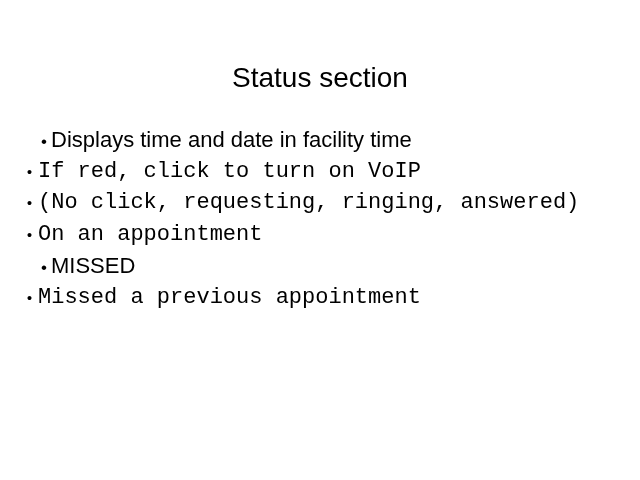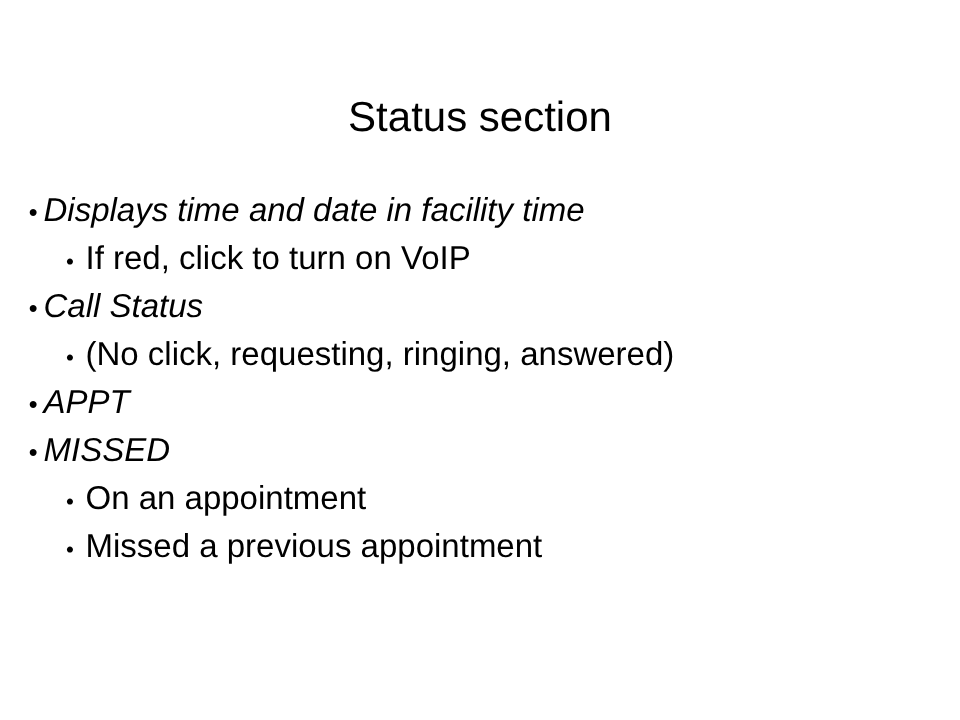--- a/index.html
+++ b/index.html
@@ -46,25 +46,25 @@
 
   .bullet-line {
     font-size: 22px;
     line-height: 29.6px;
     font-weight: normal;
     white-space: nowrap;
     display: block;
   }
 
   .bullet-line.level-1 {
-    padding-left: 19px;
-    font-style: italic;
+    padding-left: 41px;
   }
   .bullet-line.level-2 {
-    padding-left: 44px;
+    padding-left: 25px;
+    font-family: Liberation Mono, monospace;
   }
 
   .bullet-mark {
     display: inline-block;
     font-size: 22px;
     line-height: 29.6px;
   }
   
   .level-1 .bullet-mark {
     width: 10px;
@@ -85,21 +85,19 @@
 </head>
 <body>
 
 <div id="slide">
 
   <h1 id="slide-title">Status section</h1>
 
   <div id="slide-body">
       <div class="bullet-line level-1"><span class="bullet-mark">•</span><span class="bullet-text">Displays time and date in facility time</span></div>
       <div class="bullet-line level-2"><span class="bullet-mark">•</span><span class="bullet-text">If red, click to turn on VoIP</span></div>
-      <div class="bullet-line level-1"><span class="bullet-mark">•</span><span class="bullet-text">Call Status</span></div>
       <div class="bullet-line level-2"><span class="bullet-mark">•</span><span class="bullet-text">(No click, requesting, ringing, answered)</span></div>
-      <div class="bullet-line level-1"><span class="bullet-mark">•</span><span class="bullet-text">APPT</span></div>
+      <div class="bullet-line level-2"><span class="bullet-mark">•</span><span class="bullet-text">On an appointment</span></div>
       <div class="bullet-line level-1"><span class="bullet-mark">•</span><span class="bullet-text">MISSED</span></div>
-      <div class="bullet-line level-2"><span class="bullet-mark">•</span><span class="bullet-text">On an appointment</span></div>
       <div class="bullet-line level-2"><span class="bullet-mark">•</span><span class="bullet-text">Missed a previous appointment</span></div>
     </div>
 
 </div>
 
 </body></html>

